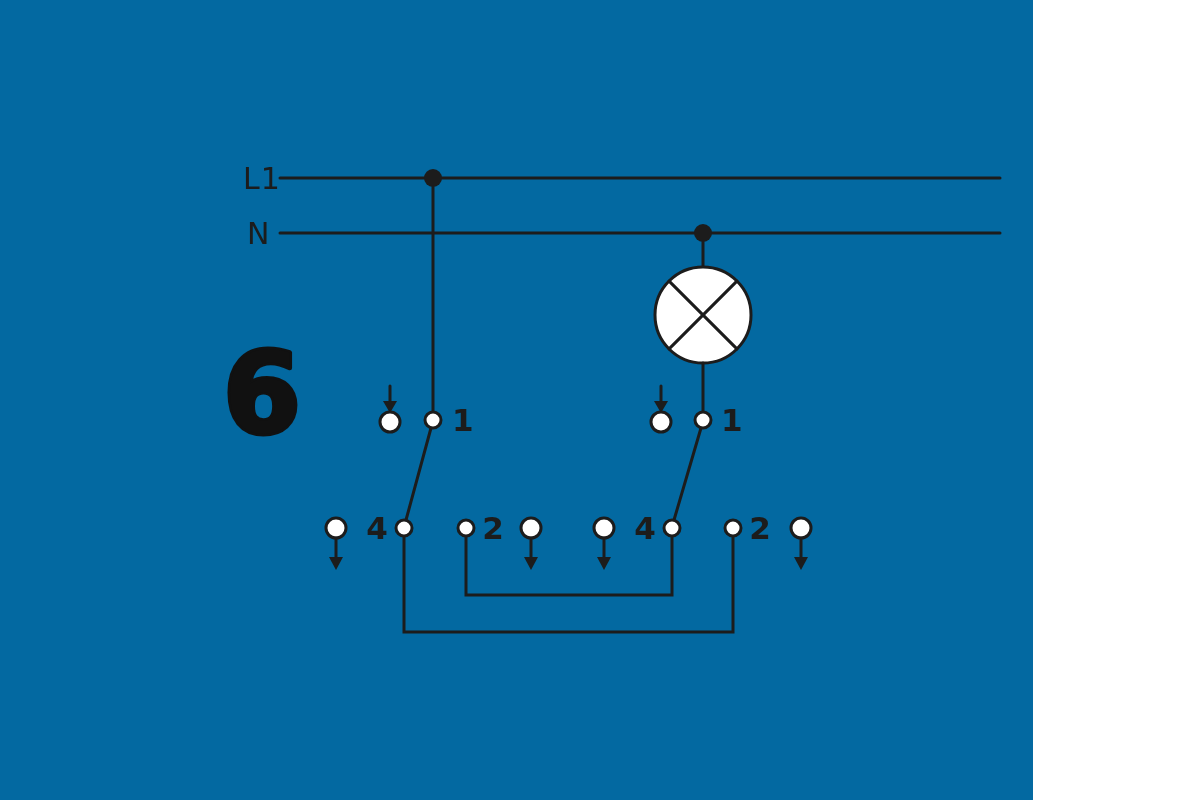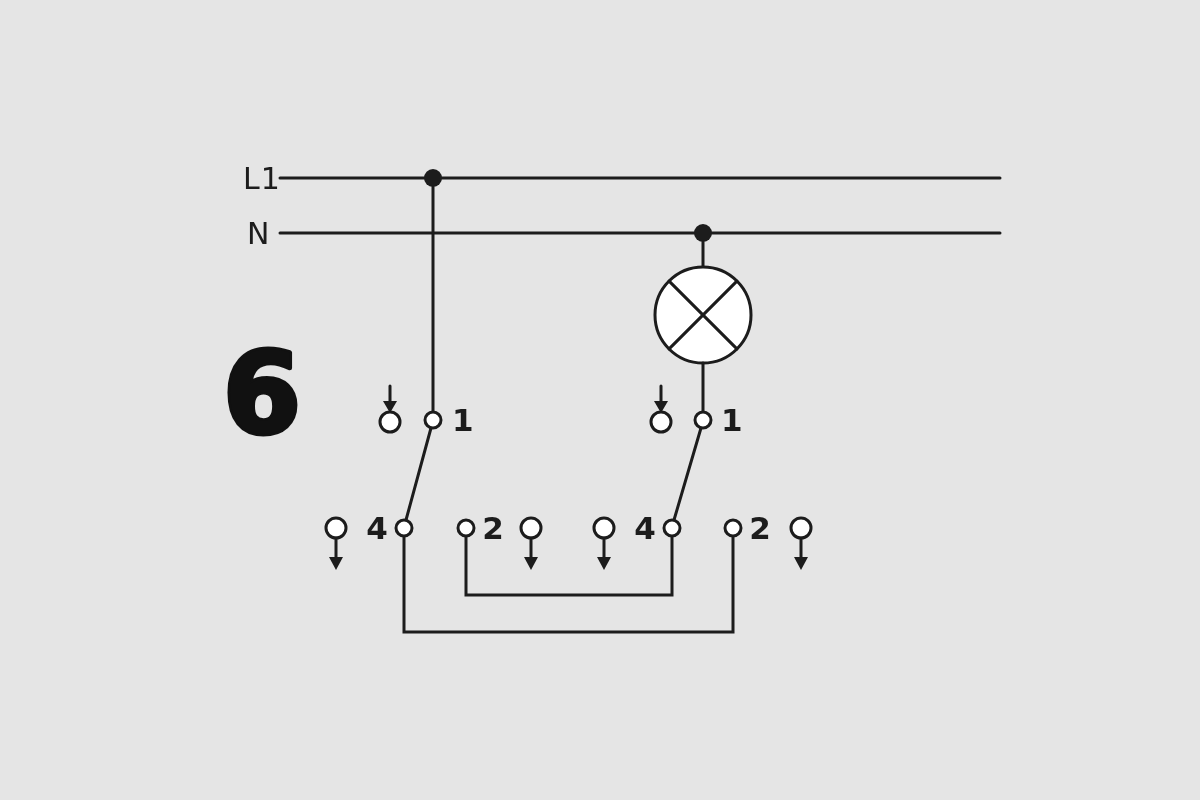--- a/index.html
+++ b/index.html
@@ -3,23 +3,23 @@
 <meta charset="utf-8">
 <style>
   html, body {
     margin: 0;
     padding: 0;
     background: #ffffff;
     font-family: "DejaVu Sans", "Liberation Sans", sans-serif;
   }
   .canvas {
     position: relative;
-    width: 1200px;
+    width: 1033px;
     height: 800px;
-    background: #e5e5e5;
+    background: #0369a1;
     overflow: hidden;
   }
   svg { position: absolute; inset: 0; display: block; }
 
   .wire      { stroke: #1c1c1c; stroke-width: 3; fill: none; stroke-linecap: round; }
   .wire-sq   { stroke: #1c1c1c; stroke-width: 3; fill: none; stroke-linejoin: miter; }
   .dot       { fill: #1c1c1c; stroke: none; }
   .terminal  { fill: #ffffff; stroke: #1c1c1c; stroke-width: 3; }
   .lamp      { fill: #ffffff; stroke: #1c1c1c; stroke-width: 3; }
   .arrowhead { fill: #1c1c1c; stroke: none; }

